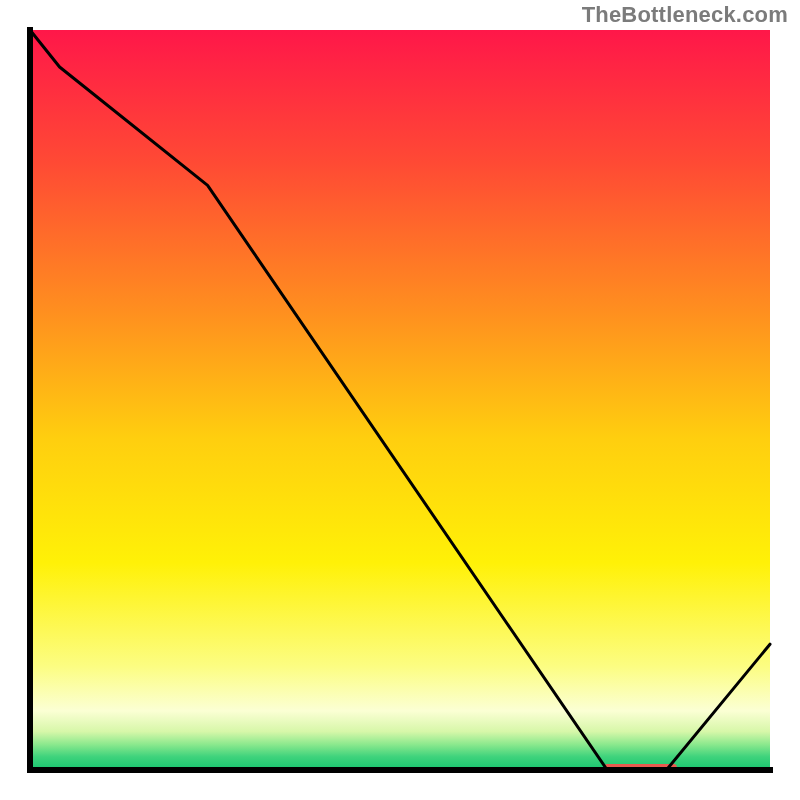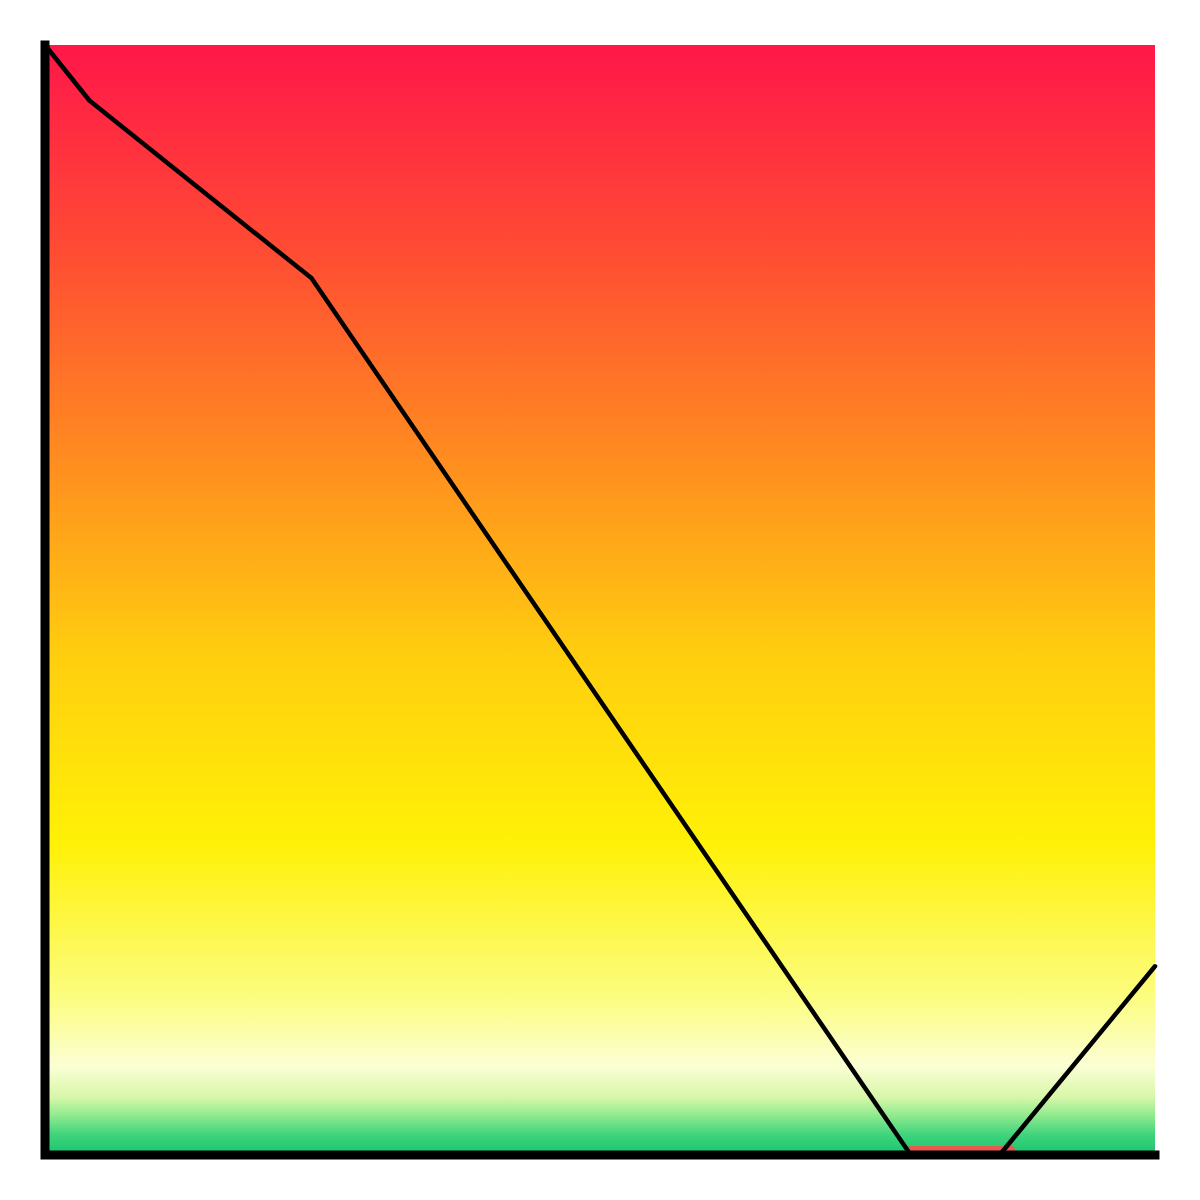--- a/index.html
+++ b/index.html
@@ -23,20 +23,21 @@
     font-weight: 600;
     color: #7b7b7b;
     letter-spacing: 0.2px;
   }
   svg { display: block; }
 </style>
 </head>
 <body>
 
 <div class="chart-wrap">
+  <div class="watermark">TheBottleneck.com</div>
   <svg id="chart-svg" width="800" height="800" viewBox="0 0 800 800">
     <defs>
       <linearGradient id="bg-grad" x1="0" y1="0" x2="0" y2="1">
           <stop offset="0%" stop-color="#ff1749"></stop>
           <stop offset="18%" stop-color="#ff4a34"></stop>
           <stop offset="38%" stop-color="#ff8f1f"></stop>
           <stop offset="55.00000000000001%" stop-color="#ffce0f"></stop>
           <stop offset="72%" stop-color="#fff107"></stop>
           <stop offset="86%" stop-color="#fcfd82"></stop>
           <stop offset="92%" stop-color="#fbffd4"></stop>

